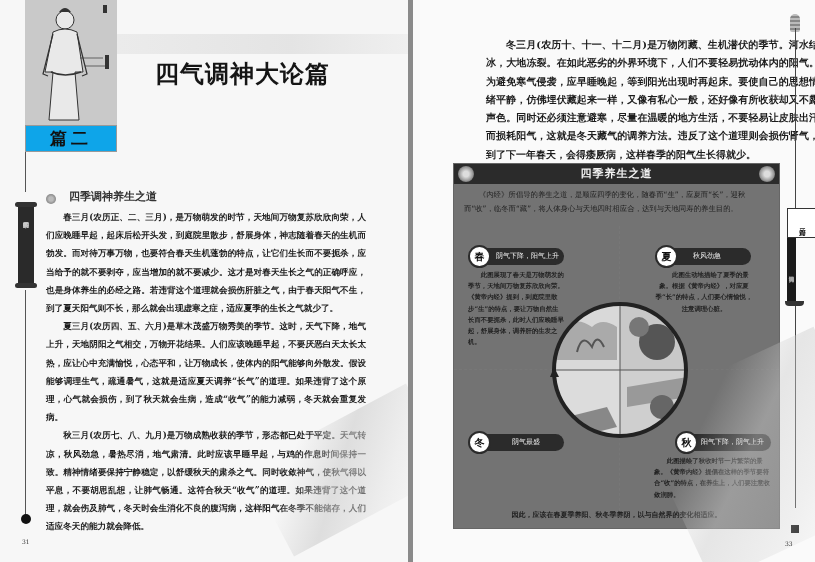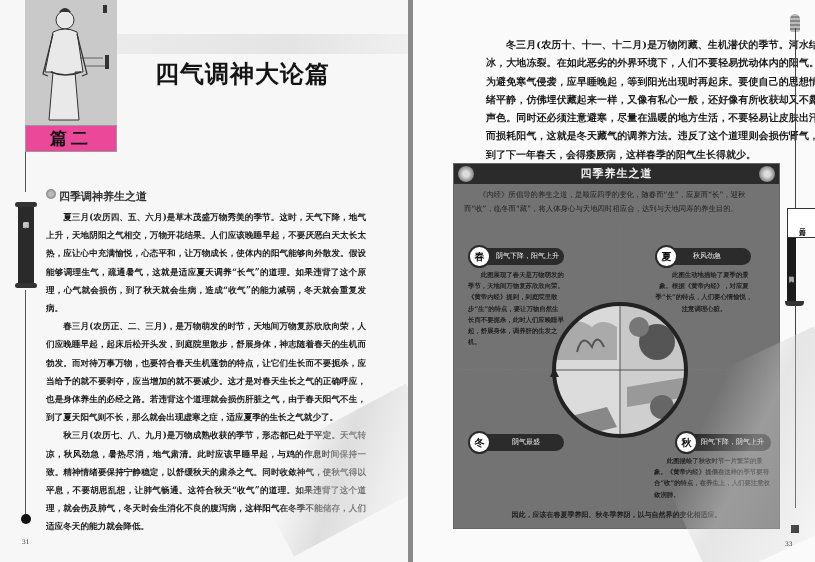--- a/index.html
+++ b/index.html
@@ -16,21 +16,21 @@
   .gutter { position: absolute; left: 408px; top: 0; width: 5px; height: 562px; background: #8a8a8a; }
 
   
   .figure-box {
     position: absolute; left: 25px; top: 0; width: 92px; height: 125px;
     background: #c9c9c9;
   }
   .figure-box svg { position: absolute; left: 0; top: 0; }
   .chapter-label {
     position: absolute; left: 25px; top: 125px; width: 92px; height: 27px;
-    background: #ec4899; border: 1px solid #999; box-sizing: border-box;
+    background: #0ea5e9; border: 1px solid #999; box-sizing: border-box;
     font-family: "DejaVu Sans", sans-serif; font-weight: bold; font-size: 17px;
     text-align: center; line-height: 25px; color: #111; letter-spacing: 4px;
   }
   .left-vline-top { position: absolute; left: 25px; top: 152px; width: 1px; height: 40px; background: #555; }
   .left-vline-bot { position: absolute; left: 25px; top: 290px; width: 1px; height: 225px; background: #555; }
   .left-dot { position: absolute; left: 21px; top: 514px; width: 10px; height: 10px; border-radius: 50%; background: #111; }
   .left-tab {
     position: absolute; left: 18px; top: 205px; width: 16px; height: 80px;
     background: #2a2a2a; border-radius: 2px;
     color: #ccc; font-size: 6px; line-height: 8px; text-align: center;
@@ -48,21 +48,21 @@
     font-family: "DejaVu Sans", sans-serif; font-weight: bold; font-size: 24px; color: #151515;
     letter-spacing: 1px;
   }
   .left-intro {
     position: absolute; left: 142px; top: 99px; width: 200px;
     font-size: 8.5px; line-height: 15px; color: #666; text-indent: 2em;
   }
   .left-section-head {
     position: absolute; left: 46px; top: 189px;
     font-family: "DejaVu Sans", sans-serif; font-weight: bold; font-size: 11px; color: #333;
-    display: flex; align-items: flex-start; gap: 3px;
+    display: flex; align-items: flex-end; gap: 13px;
   }
   .flower-icon { width: 10px; height: 10px; border-radius: 50%; background: radial-gradient(circle, #bbb 30%, #888 70%); display:inline-block; }
   .left-body {
     position: absolute; left: 46px; top: 208px; width: 320px;
     font-size: 8.6px; line-height: 18.2px; color: #1c1c1c; font-weight: bold;
   }
   .left-body p { margin: 0; text-indent: 2em; text-align: justify; }
   .page-num { position: absolute; font-size: 6px; color: #333; font-family: "DejaVu Serif", serif; }
   .watermark-left {
     position: absolute; left: 260px; top: 420px; width: 180px; height: 100px;
@@ -151,22 +151,22 @@
   <div class="left-dot"></div>
 
   <div class="title-band"></div>
   <div class="left-title">四气调神大论篇</div>
 
   <div class="left-section-head">
     <span class="flower-icon"></span>
     <span>四季调神养生之道</span>
   </div>
   <div class="left-body">
+    <p>春三月(农历正、二、三月)，是万物萌发的时节，天地间万物复苏欣欣向荣，人们应晚睡早起，起床后松开头发，到庭院里散步，舒展身体，神志随着春天的生机而勃发。而对待万事万物，也要符合春天生机蓬勃的特点，让它们生长而不要扼杀，应当给予的就不要剥夺，应当增加的就不要减少。这才是对春天生长之气的正确呼应，也是身体养生的必经之路。若违背这个道理就会损伤肝脏之气，由于春天阳气不生，到了夏天阳气则不长，那么就会出现虚寒之症，适应夏季的生长之气就少了。</p>
     <p>夏三月(农历四、五、六月)是草木茂盛万物秀美的季节。这时，天气下降，地气上升，天地阴阳之气相交，万物开花结果。人们应该晚睡早起，不要厌恶白天太长太热，应让心中充满愉悦，心态平和，让万物成长，使体内的阳气能够向外散发。假设能够调理生气，疏通暑气，这就是适应夏天调养“长气”的道理。如果违背了这个原理，心气就会损伤，到了秋天就会生病，造成“收气”的能力减弱，冬天就会重复发病。</p>
-    <p>春三月(农历正、二、三月)，是万物萌发的时节，天地间万物复苏欣欣向荣，人们应晚睡早起，起床后松开头发，到庭院里散步，舒展身体，神志随着春天的生机而勃发。而对待万事万物，也要符合春天生机蓬勃的特点，让它们生长而不要扼杀，应当给予的就不要剥夺，应当增加的就不要减少。这才是对春天生长之气的正确呼应，也是身体养生的必经之路。若违背这个道理就会损伤肝脏之气，由于春天阳气不生，到了夏天阳气则不长，那么就会出现虚寒之症，适应夏季的生长之气就少了。</p>
     <p>秋三月(农历七、八、九月)是万物成熟收获的季节，形态都已处于平定。天气转凉，秋风劲急，暑热尽消，地气肃清。此时应该早睡早起，与鸡的作息时间保持一致。精神情绪要保持宁静稳定，以舒缓秋天的肃杀之气。同时收敛神气，使秋气得以平息，不要胡思乱想，让肺气畅通。这符合秋天“收气”的道理。如果违背了这个道理，就会伤及肺气，冬天时会生消化不良的腹泻病，这样阳气在冬季不能储存，人们适应冬天的能力就会降低。</p>
   </div>
   <div class="watermark-left"></div>
   <div class="page-num" style="left:22px; top:538px;">31</div>
 </div>
 
 <div class="gutter"></div>
 
 <div class="page page-right">
   <div class="right-body">

